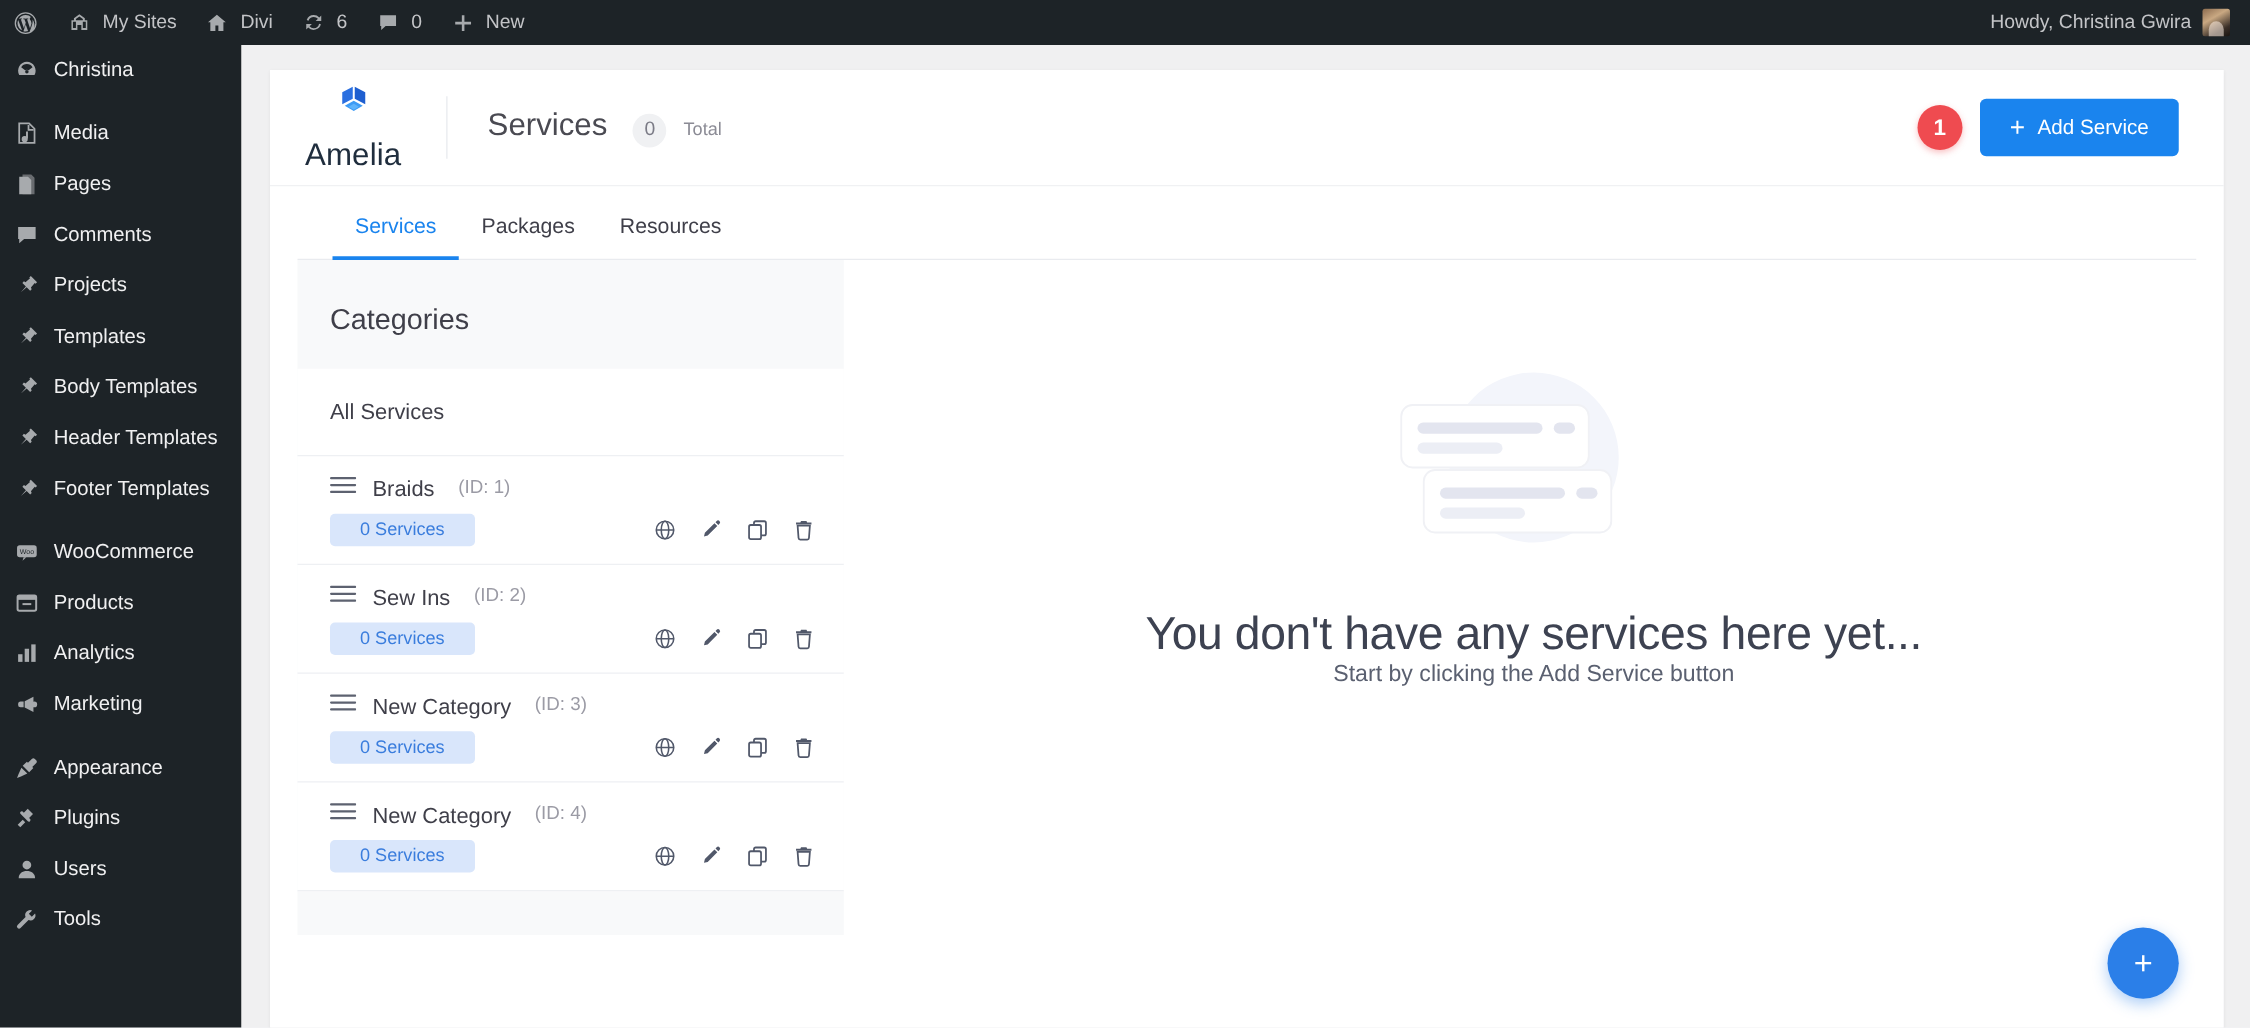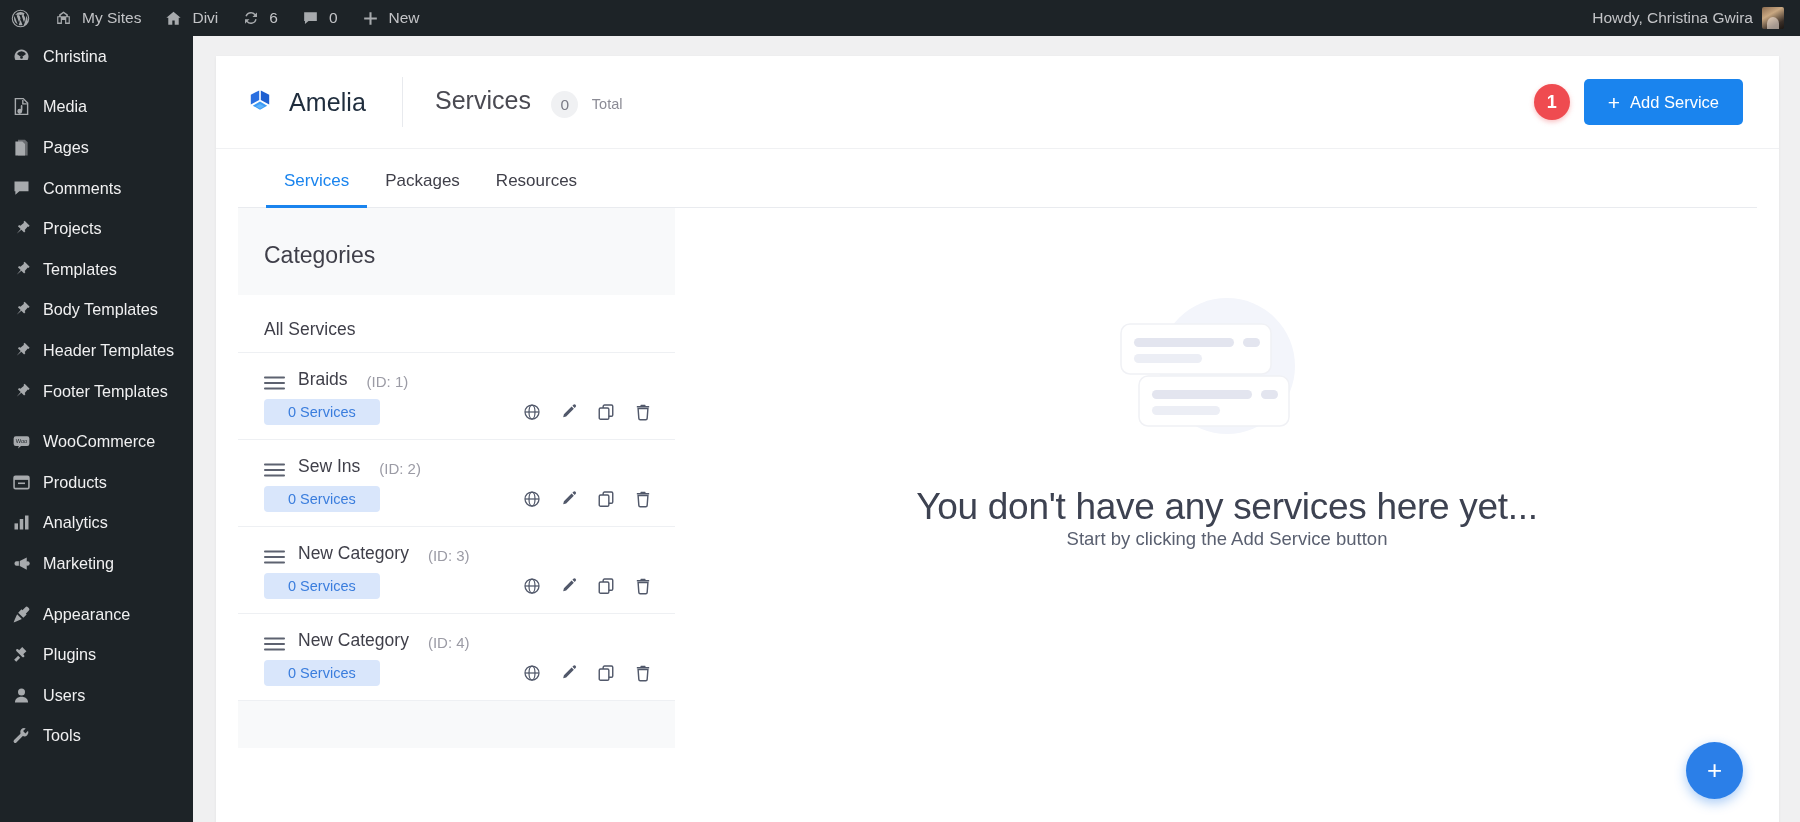--- a/index.html
+++ b/index.html
@@ -74,21 +74,21 @@
     background: #fff;
     box-shadow: 0 1px 3px rgba(0,0,0,.06);
   }
 
   
   .am-header {
     height: 93px; display: flex; align-items: center;
     padding: 0 36px 0 28px;
     border-bottom: 1px solid #f0f1f3;
   }
-  .am-logo { display: flex; align-items: center; gap: 13px; }
+  .am-logo { display: flex; align-items: center; gap: 13px; flex-direction: column; }
   .am-logo-mark { width: 32px; height: 32px; flex: none; }
   .am-logo-text { font-size: 25px; color: #1f2d3d; letter-spacing: .1px; }
   .am-divider { width: 1px; height: 50px; background: #e8eaee; margin: 0 32px 0 36px; }
   .am-title { font-size: 25px; color: #4a4a52; font-weight: 400; }
   .am-count {
     display: inline-flex; align-items: center; justify-content: center;
     min-width: 27px; height: 27px; padding: 0 8px;
     border-radius: 14px; background: #f0f1f3; color: #7b7b86;
     font-size: 15.5px; margin-left: 16px; vertical-align: middle;
   }
@@ -130,29 +130,29 @@
   
   .am-body { display: flex; height: 540px; }
   .cat-panel {
     width: 437px; margin-left: 22px;
     background: #f8f9fa;
     padding-top: 0;
   }
   .cat-title { font-size: 23px; color: #3f3f49; padding: 34px 0 26px 26px; }
   .cat-list { background: #fff; }
   .cat-all {
-    padding: 24px 0 12px 26px; font-size: 17.5px; color: #3f3f49;
+    padding: 24px 0 24px 26px; font-size: 17.5px; color: #3f3f49;
     border-bottom: 1px solid #eef0f3; cursor: pointer;
   }
   .cat-row {
     padding: 16px 22px 14px 26px;
     border-bottom: 1px solid #eef0f3;
     cursor: pointer;
   }
-  .cat-row-top { display: flex; align-items: flex-end; gap: 13px; margin-bottom: 9px; }
+  .cat-row-top { display: flex; align-items: flex-start; gap: 13px; margin-bottom: 9px; }
   .drag-handle { width: 21px; height: 14px; flex: none; cursor: grab; }
   .cat-name { font-size: 17.5px; color: #3f3f49; }
   .cat-id { font-size: 15px; color: #9b9ba5; margin-left: 6px; }
   .cat-row-bottom { display: flex; align-items: center; }
   .pill {
     background: #d9e6fb; color: #3a7ddd;
     font-size: 14.5px; padding: 5px 24px; border-radius: 4px;
   }
   .cat-actions { margin-left: auto; display: flex; align-items: center; gap: 17px; color: #51586a; }
   .cat-actions .act { width: 20px; height: 20px; cursor: pointer; display: block; }

